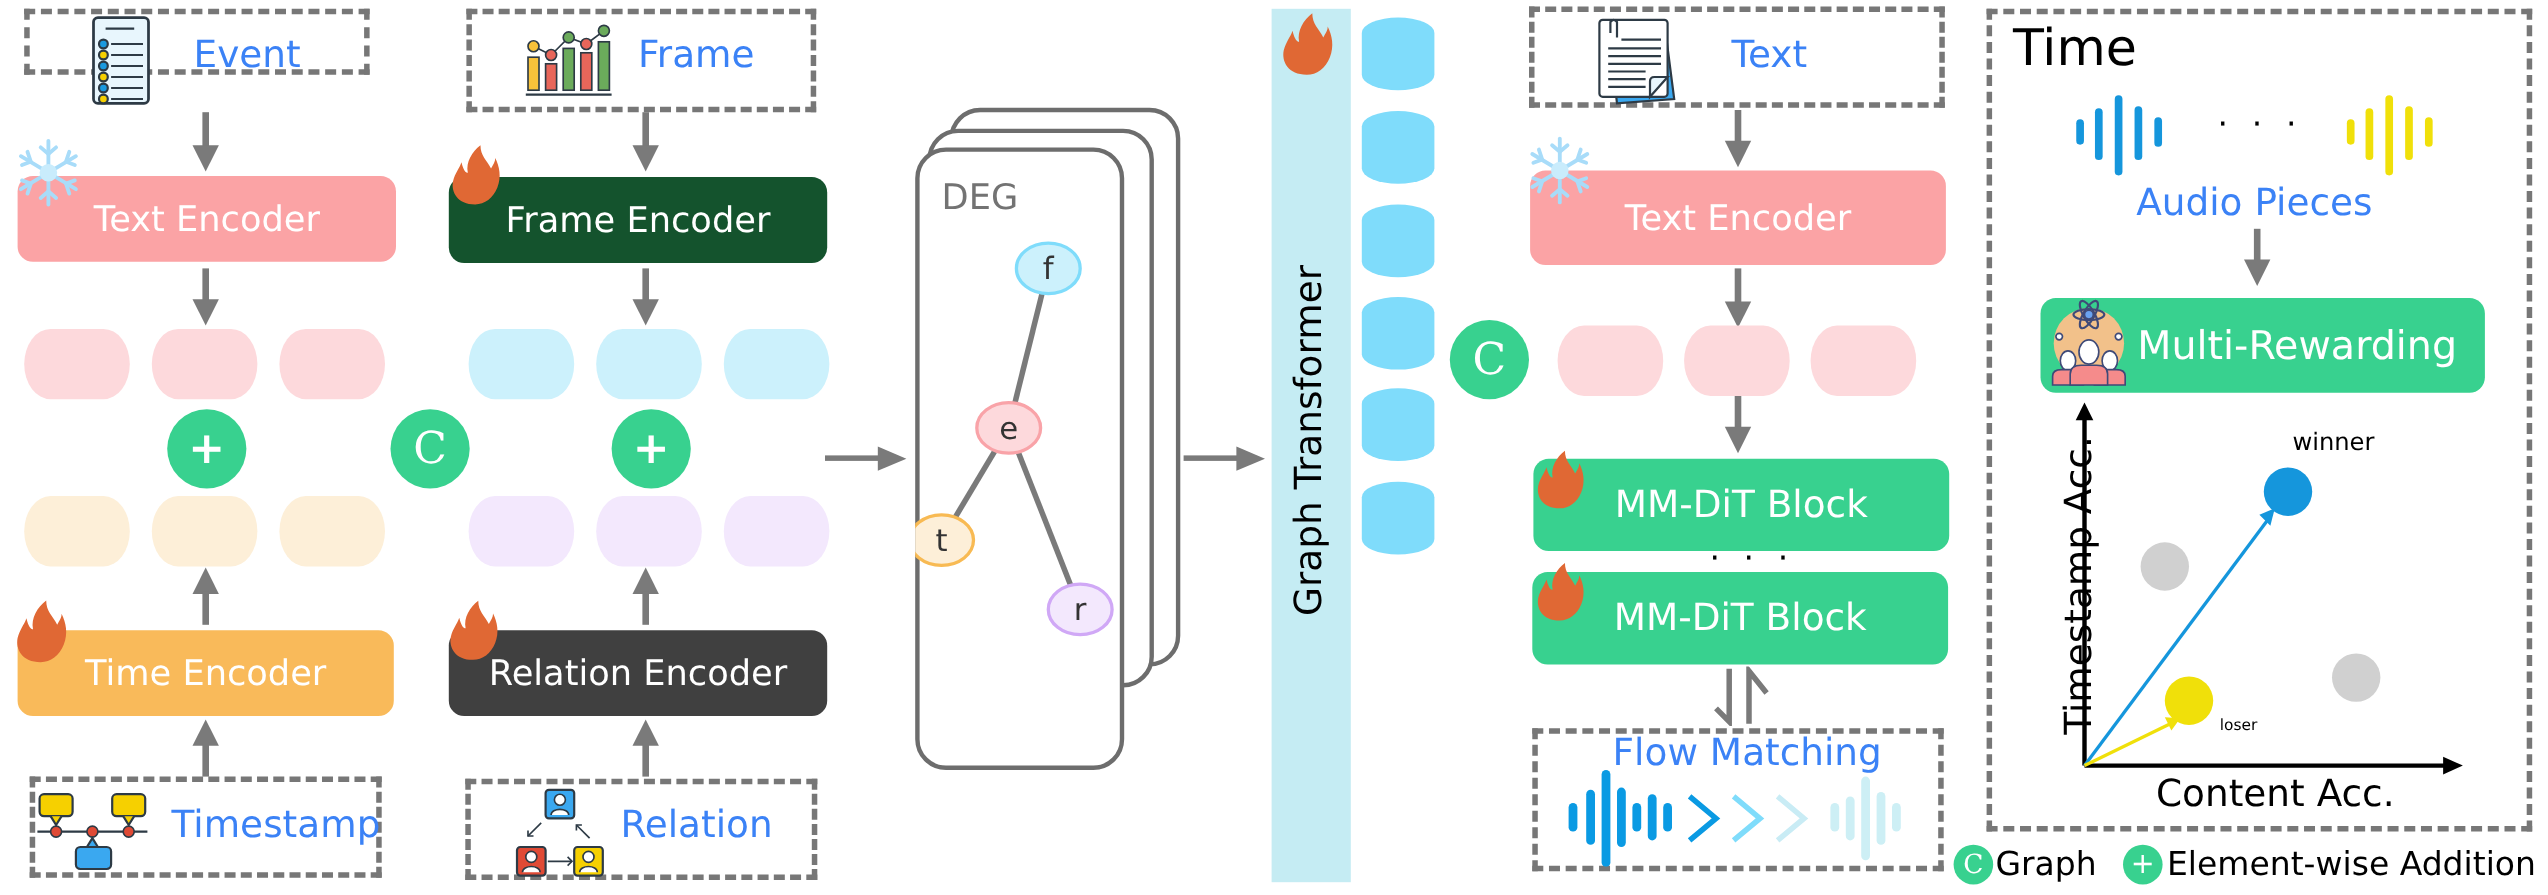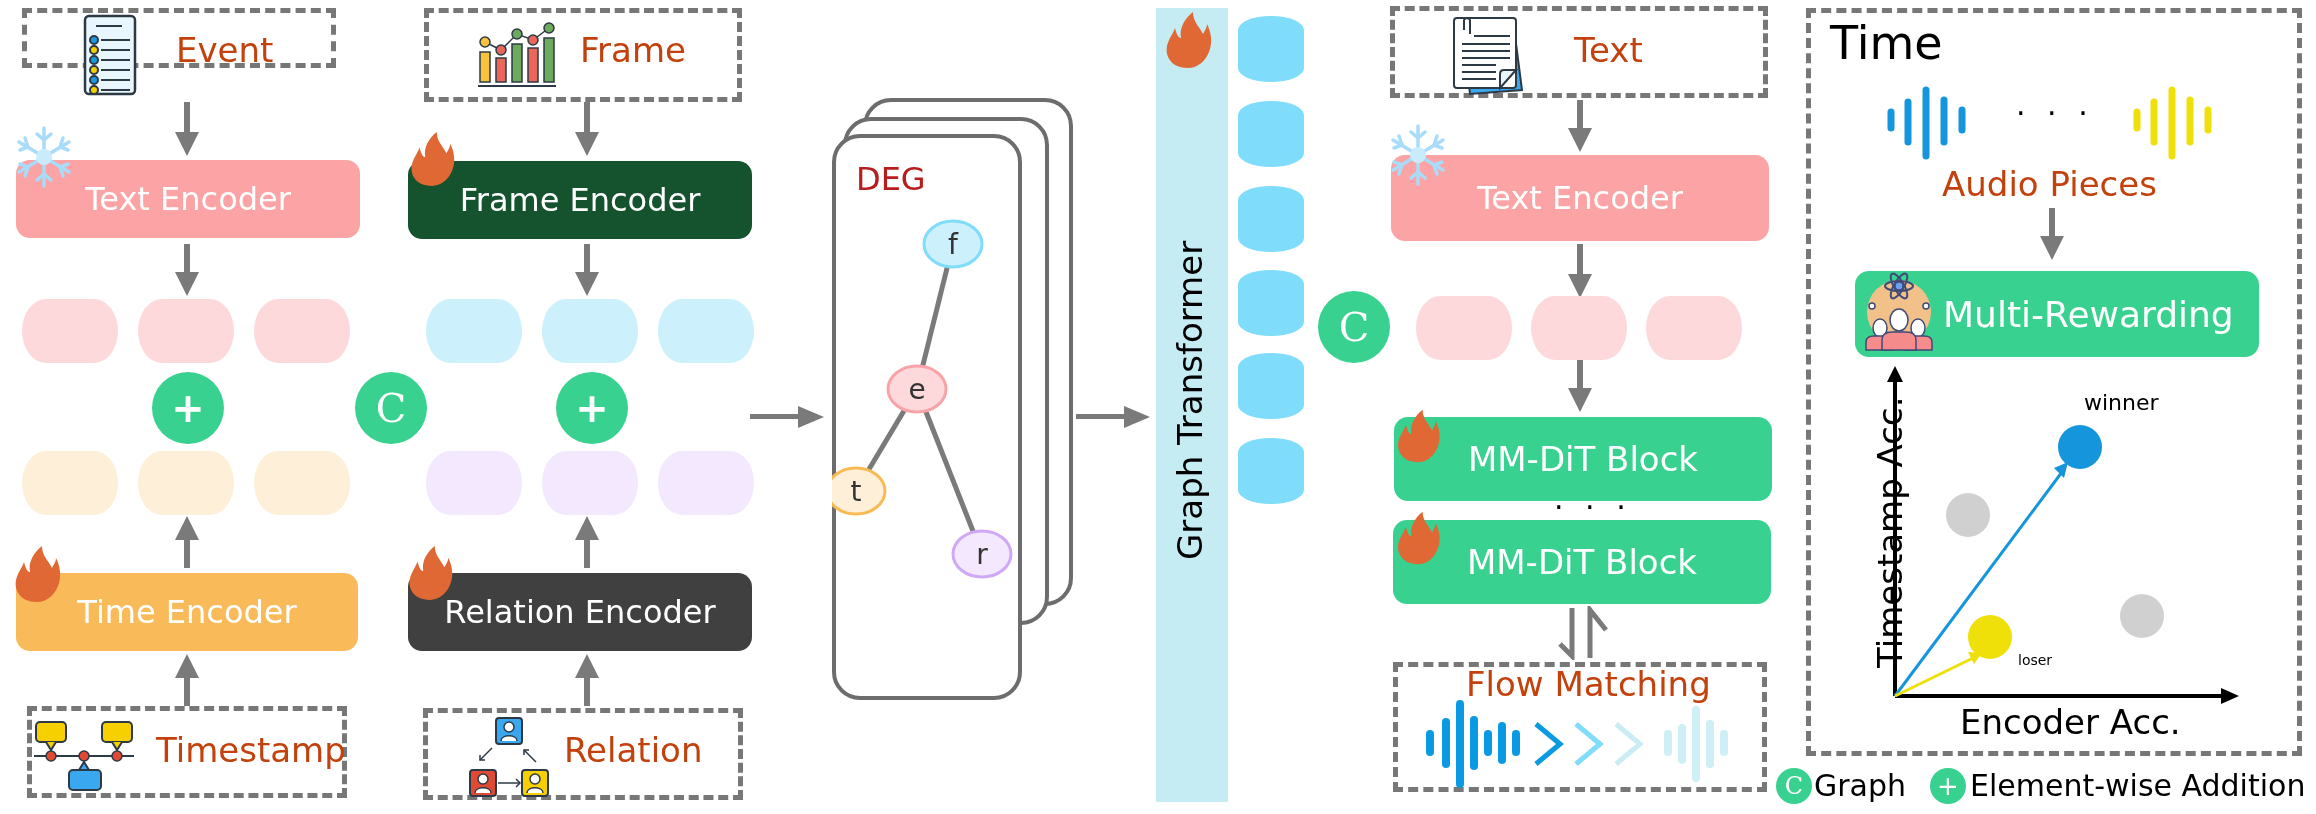--- a/index.html
+++ b/index.html
@@ -1,19 +1,19 @@
 <!DOCTYPE html>
 <html><head>
 <meta charset="utf-8">
 <style>
   html, body { margin:0; padding:0; background:#ffffff; }
   body { width:2316px; height:814px; position:relative; overflow:hidden; font-family:"DejaVu Sans", sans-serif; }
   .abs { position:absolute; }
   .dash-box { position:absolute; border:5px dashed #777; box-sizing:border-box; }
-  .input-label { position:absolute; font-size:34px; color:#c2410c; white-space:nowrap; }
+  .input-label { position:absolute; font-size:34px; color:#3b82f6; white-space:nowrap; }
   .encoder { position:absolute; border-radius:14px; color:#fff; font-size:32px; display:flex; align-items:center; justify-content:center; }
   .token { position:absolute; width:96px; height:64px; border-radius:24px/32px; }
   .op-circle { position:absolute; width:72px; height:72px; border-radius:50%; background:#38d18f; color:#fff; display:flex; align-items:center; justify-content:center; }
   .op-plus { font-size:40px; font-weight:bold; }
   .op-c { font-family:"DejaVu Serif", serif; font-size:40px; }
   .arrow-v { position:absolute; width:6px; background:#7a7a7a; }
   .arrow-head-down { position:absolute; width:0; height:0; border-left:12px solid transparent; border-right:12px solid transparent; border-top:24px solid #7a7a7a; }
   .arrow-head-up { position:absolute; width:0; height:0; border-left:12px solid transparent; border-right:12px solid transparent; border-bottom:24px solid #7a7a7a; }
   .arrow-h { position:absolute; height:5px; background:#7a7a7a; }
   .arrow-head-right { position:absolute; width:0; height:0; border-top:11px solid transparent; border-bottom:11px solid transparent; border-left:26px solid #7a7a7a; }
@@ -194,21 +194,21 @@
   <path d="M58 41 L58 36 L63 36" fill="none" stroke="#2d3a45" stroke-width="1.5"></path>
 </svg>
 <span class="input-label" style="left:564px;top:730px;">Relation</span>
 
 <div class="arrow-h" style="left:750px;top:414px;width:50px;"></div>
 <div class="arrow-head-right" style="left:798px;top:406px;"></div>
 
 <div class="deg-card" style="left:863px;top:98px;width:210px;height:508px;"></div>
 <div class="deg-card" style="left:843px;top:117px;width:206px;height:508px;"></div>
 <div class="deg-card" style="left:832px;top:134px;width:190px;height:566px;"></div>
-<span class="abs" style="left:856px;top:160px;font-size:32px;color:#b91c1c;text-align:center;">DEG</span>
+<span class="abs" style="left:856px;top:160px;font-size:32px;color:#737373;text-align:center;">DEG</span>
 <svg id="deg-graph" class="abs" style="left:832px;top:134px;" width="190" height="566">
     <line x1="121" y1="110" x2="85" y2="255" stroke="#7a7a7a" stroke-width="5"></line>
     <line x1="85" y1="255" x2="24" y2="357" stroke="#7a7a7a" stroke-width="5"></line>
     <line x1="85" y1="255" x2="150" y2="420" stroke="#7a7a7a" stroke-width="5"></line>
     <g>
       <ellipse cx="121" cy="110" rx="29" ry="23" fill="#ccf1fc" stroke="#7fdcfb" stroke-width="3"></ellipse>
       <text x="121" y="120" text-anchor="middle" font-size="28" font-family="DejaVu Sans, sans-serif" fill="#333">f</text>
     </g>
     <g>
       <ellipse cx="85" cy="255" rx="29" ry="23" fill="#fdd9dc" stroke="#f9a3a8" stroke-width="3"></ellipse>
@@ -394,21 +394,21 @@
     <circle cx="128" cy="155" r="22" fill="#d0d0d0"></circle>
     <circle cx="302" cy="256" r="22" fill="#d0d0d0"></circle>
     <line x1="55" y1="336" x2="222" y2="112" stroke="#1596dc" stroke-width="3"></line>
     <polygon points="228,102 214,108 224,118" fill="#1596dc"></polygon>
     <line x1="55" y1="336" x2="133" y2="298" stroke="#f0e00a" stroke-width="3"></line>
     <polygon points="142,293 128,292 134,304" fill="#f0e00a"></polygon>
     <circle cx="240" cy="87" r="22" fill="#1596dc"></circle>
     <circle cx="150" cy="277" r="22" fill="#f0e00a"></circle>
   </svg>
 <span class="abs" style="left:1770px;top:528px;font-size:34px;color:#000;transform:rotate(-90deg);transform-origin:center;width:240px;text-align:center;white-space:nowrap;">Timestamp Acc.</span>
-<span class="abs" style="left:1960px;top:702px;font-size:34px;color:#000;white-space:nowrap;">Encoder Acc.</span>
+<span class="abs" style="left:1960px;top:702px;font-size:34px;color:#000;white-space:nowrap;">Content Acc.</span>
 <span class="abs" style="left:2084px;top:390px;font-size:22px;color:#000;">winner</span>
 <span class="abs" style="left:2018px;top:652px;font-size:14px;color:#000;">loser</span>
 
 <div class="small-circle" style="left:1776px;top:768px;">
   <span class="op-c" style="font-size:24px;">C</span>
 </div>
 <span class="legend-text" style="left:1814px;top:768px;">Graph</span>
 <div class="small-circle" style="left:1930px;top:768px;">
   <span style="font-size:26px;">+</span>
 </div>

